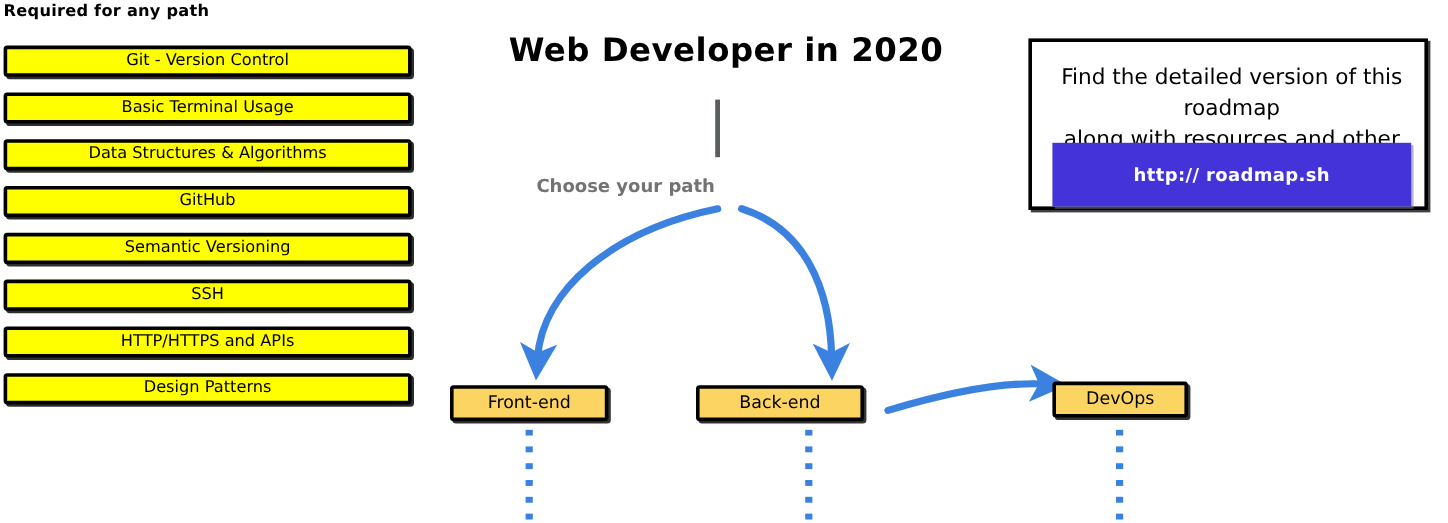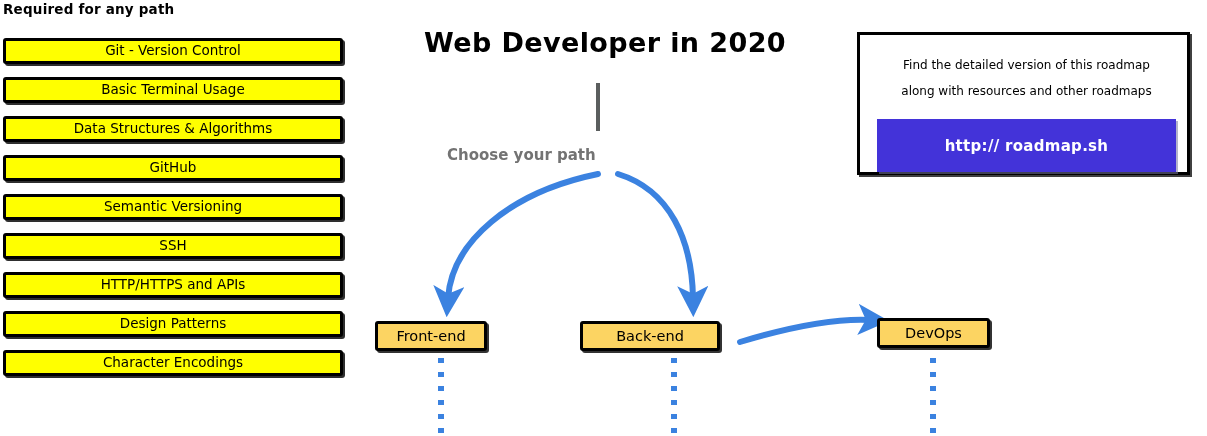--- a/index.html
+++ b/index.html
@@ -115,21 +115,21 @@
     align-items: center;
     justify-content: center;
     box-shadow: 2px 2px 0 rgba(0,0,0,0.8);
   }
   .path-label {
     font-size: 14.5px;
     font-weight: 500;
     color: #000000;
     white-space: nowrap;
   }
-  #path-box-0 { left: 375px; top: 321px; width: 112px; }
+  #path-box-0 { left: 375px; top: 321px; width: 132px; }
   #path-box-1 { left: 580px; top: 321px; width: 140px; }
   #path-box-2 { left: 877px; top: 318px; width: 113px; }
 
   .dotted-trail {
     position: absolute;
     width: 6px;
     top: 358px;
     height: 78px;
     background-image:
       linear-gradient(#3b82e0 5px, rgba(0,0,0,0) 5px);
@@ -151,21 +151,21 @@
     background: #ffffff;
     border: 3px solid #000000;
     box-shadow: 2px 2px 0 rgba(0,0,0,0.75);
   }
   #info-text {
     position: absolute;
     left: 14px;
     top: 17px;
     width: 305px;
     text-align: center;
-    font-size: 12px;
+    font-size: 18px;
     line-height: 26px;
     color: #000000;
   }
   #info-cta {
     position: absolute;
     left: 17px;
     top: 84px;
     width: 299px;
     height: 53px;
     background: #4333d9;
@@ -206,23 +206,20 @@
     </div>
     <div class="req-box">
       <span class="req-label">SSH</span>
     </div>
     <div class="req-box">
       <span class="req-label">HTTP/HTTPS and APIs</span>
     </div>
     <div class="req-box">
       <span class="req-label">Design Patterns</span>
     </div>
-    <div class="req-box">
-      <span class="req-label">Character Encodings</span>
-    </div>
   </div>
 </div>
 
 <div id="diagram-title">Web Developer in 2020</div>
 
 <div id="trunk-line"></div>
 
 <div id="choose-path-label">Choose your path</div>
 
 <svg id="branch-arrows" viewBox="0 0 640 200">

